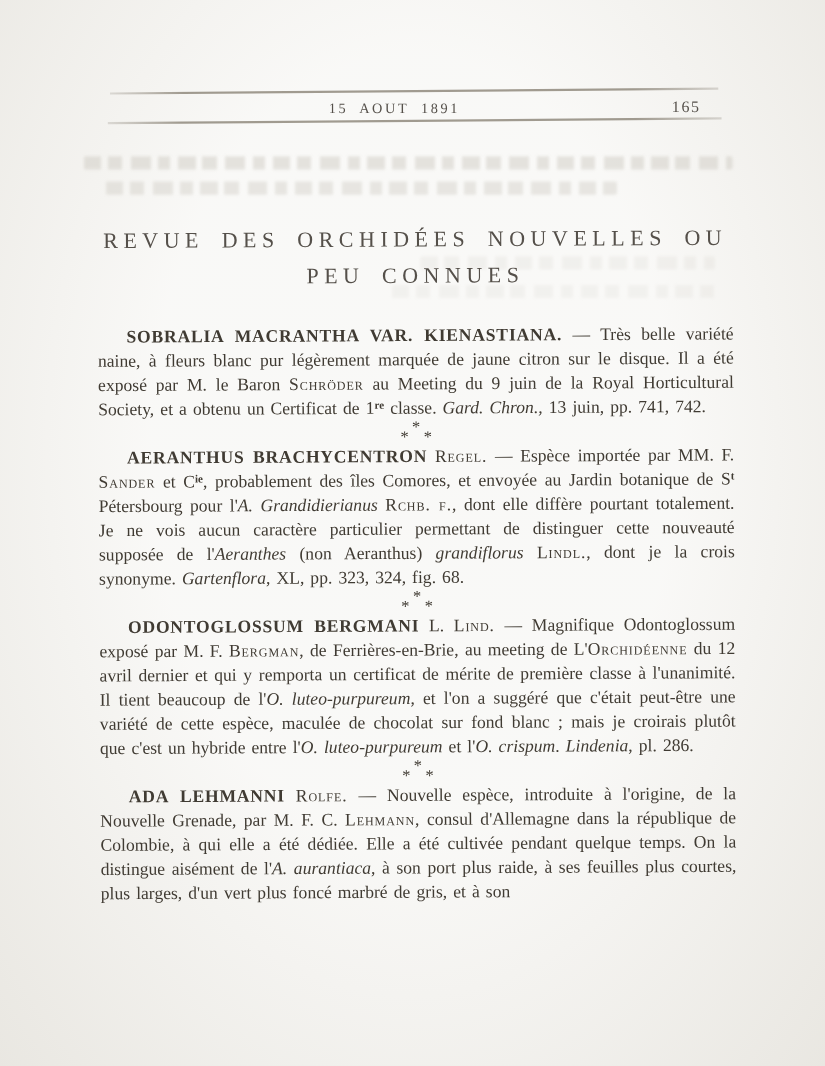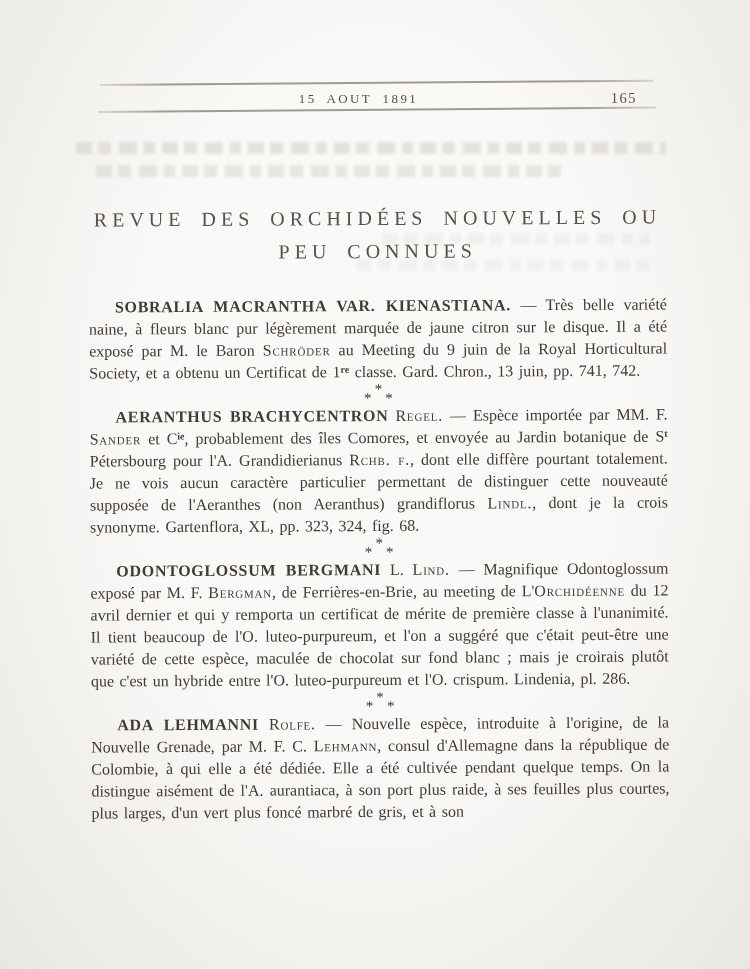--- a/index.html
+++ b/index.html
@@ -37,21 +37,21 @@
   .ghost-2{top:165px;left:96px;width:465px;opacity:.36;}
   .ghost-3{top:233px;left:382px;width:268px;opacity:.16;}
   .ghost-4{top:259px;left:356px;width:300px;opacity:.14;}
   
   .content{position:absolute;left:90px;top:202px;width:578px;transform:rotate(-0.3deg);}
   .title{margin:0 0 27px;text-align:center;font-weight:normal;color:var(--title-ink);}
   .tline{display:block;font-size:20px;line-height:33px;letter-spacing:5px;word-spacing:6px;}
   .para{margin:0;font-size:16px;line-height:22px;text-align:justify;text-indent:26px;
     word-spacing:1.5px;}
   .para .b{font-weight:bold;letter-spacing:.7px;}
-  .para .i{}
+  .para .i{font-style:italic;}
   .para .sc{font-variant:small-caps;letter-spacing:.8px;}
   .para .sup{font-size:10px;vertical-align:4.5px;line-height:0;letter-spacing:0;font-weight:bold;}
   .asterism{height:22px;display:flex;flex-direction:column;align-items:center;justify-content:center;
     color:var(--ink);font-size:15px;}
   .asterism span{display:block;height:9px;line-height:9px;letter-spacing:5px;text-indent:5px;}
 </style>
 </head>
 <body>
 
 <div class="page">

